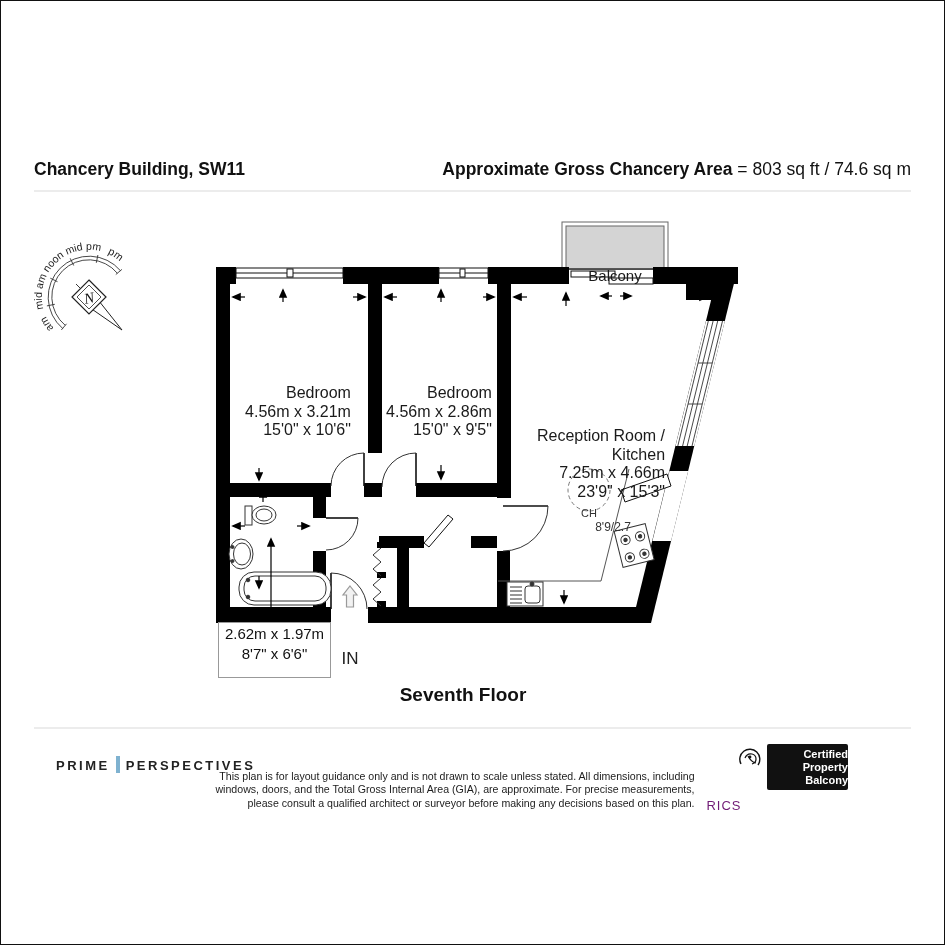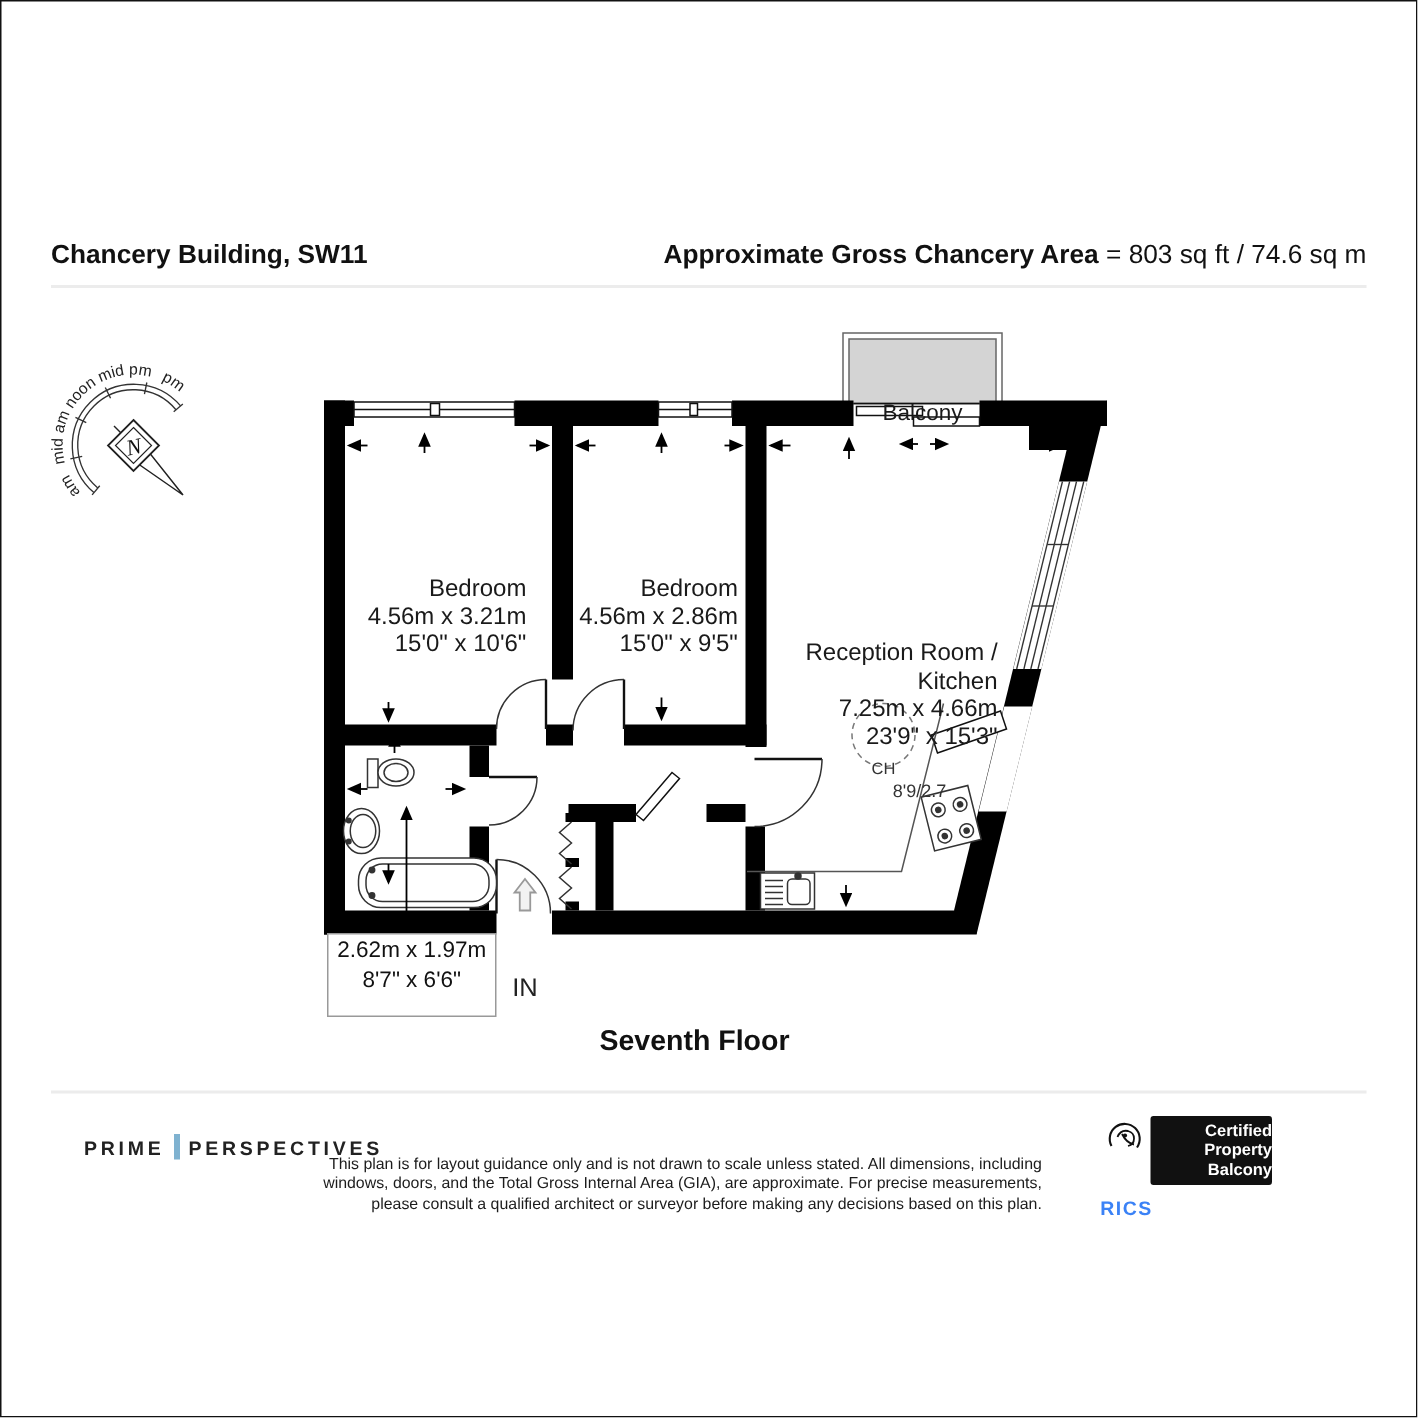--- a/index.html
+++ b/index.html
@@ -19,21 +19,21 @@
   .ch-v{left:612px;top:491px;font-size:12px;color:#333;}
   .dimbox{left:217px;top:621px;width:113px;height:56px;border:1px solid #999;background:#fff;
           font-size:15px;line-height:20px;text-align:center;padding-top:1px;box-sizing:border-box;}
   .in-label{left:349px;top:620px;font-size:17px;color:#222;}
   .floor-label{left:462px;top:655px;font-size:19px;font-weight:bold;}
   
   .brand{left:55px;top:755px;display:flex;align-items:flex-end;}
   .brand .t{font-size:13px;font-weight:bold;letter-spacing:2.5px;color:#222;}
   .brand .bar{width:4px;height:17px;margin:0 6px;}
   .disclaimer{left:454px;top:741px;font-size:10.6px;line-height:13.4px;color:#1c1c1c;}
-  .rics-word{left:750px;top:769px;font-size:13px;font-weight:bold;letter-spacing:1px;color:#3b82f6;}
+  .rics-word{left:723px;top:769px;font-size:13px;font-weight:normal;letter-spacing:1px;color:#701a75;}
   .badge{left:766px;top:743px;width:81px;height:46px;background:#111;border-radius:2px;
          color:#fff;font-size:11px;font-weight:bold;line-height:13.2px;padding:4px 0 0 8px;box-sizing:border-box;text-align:right;}
   svg text{font-family:"Liberation Sans",sans-serif;}
   .nfont{font-family:"Liberation Serif",serif;font-style:italic;}
 </style>
 </head>
 <body>
 
 <div class="page">
 

